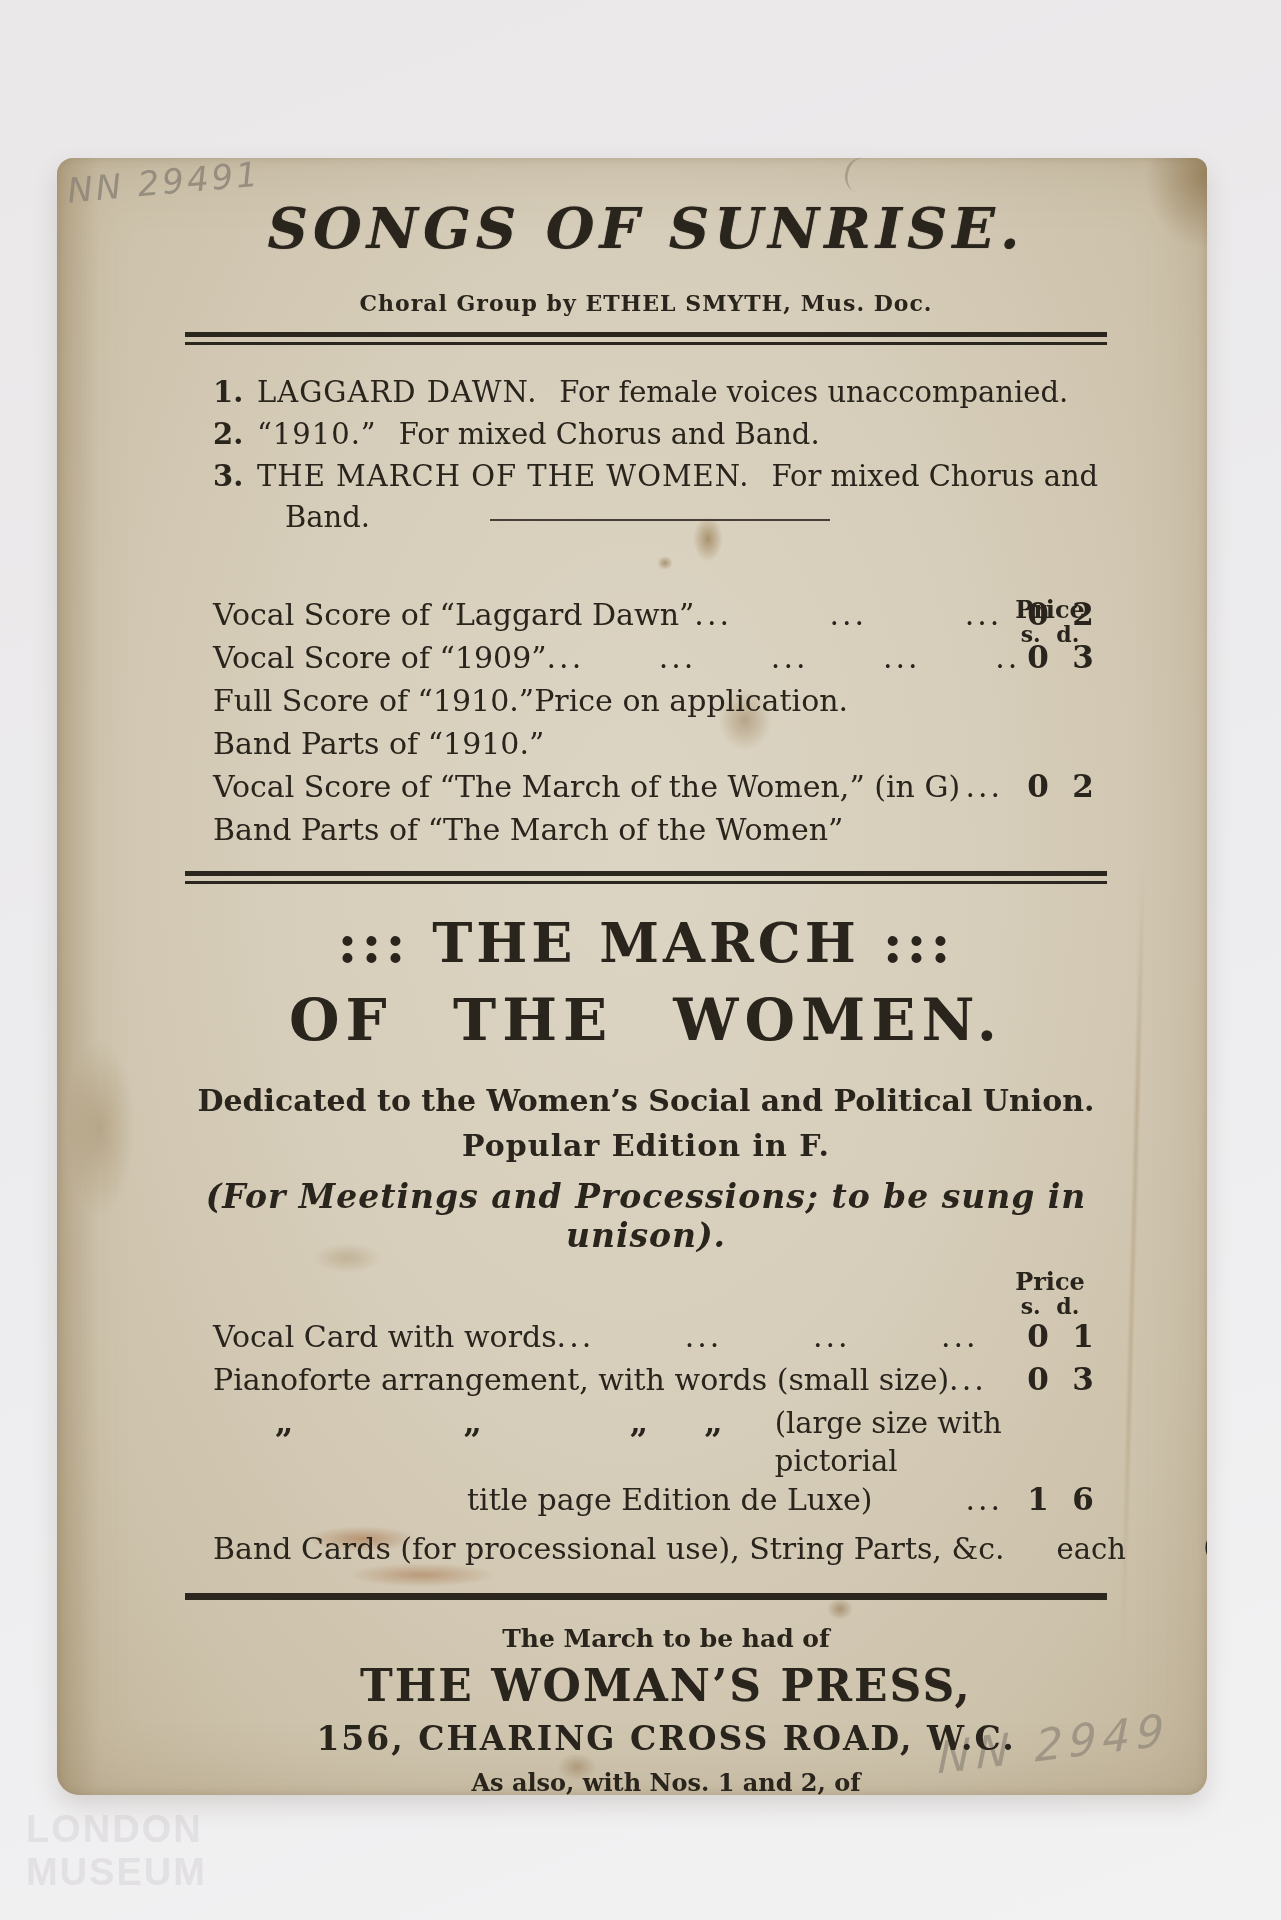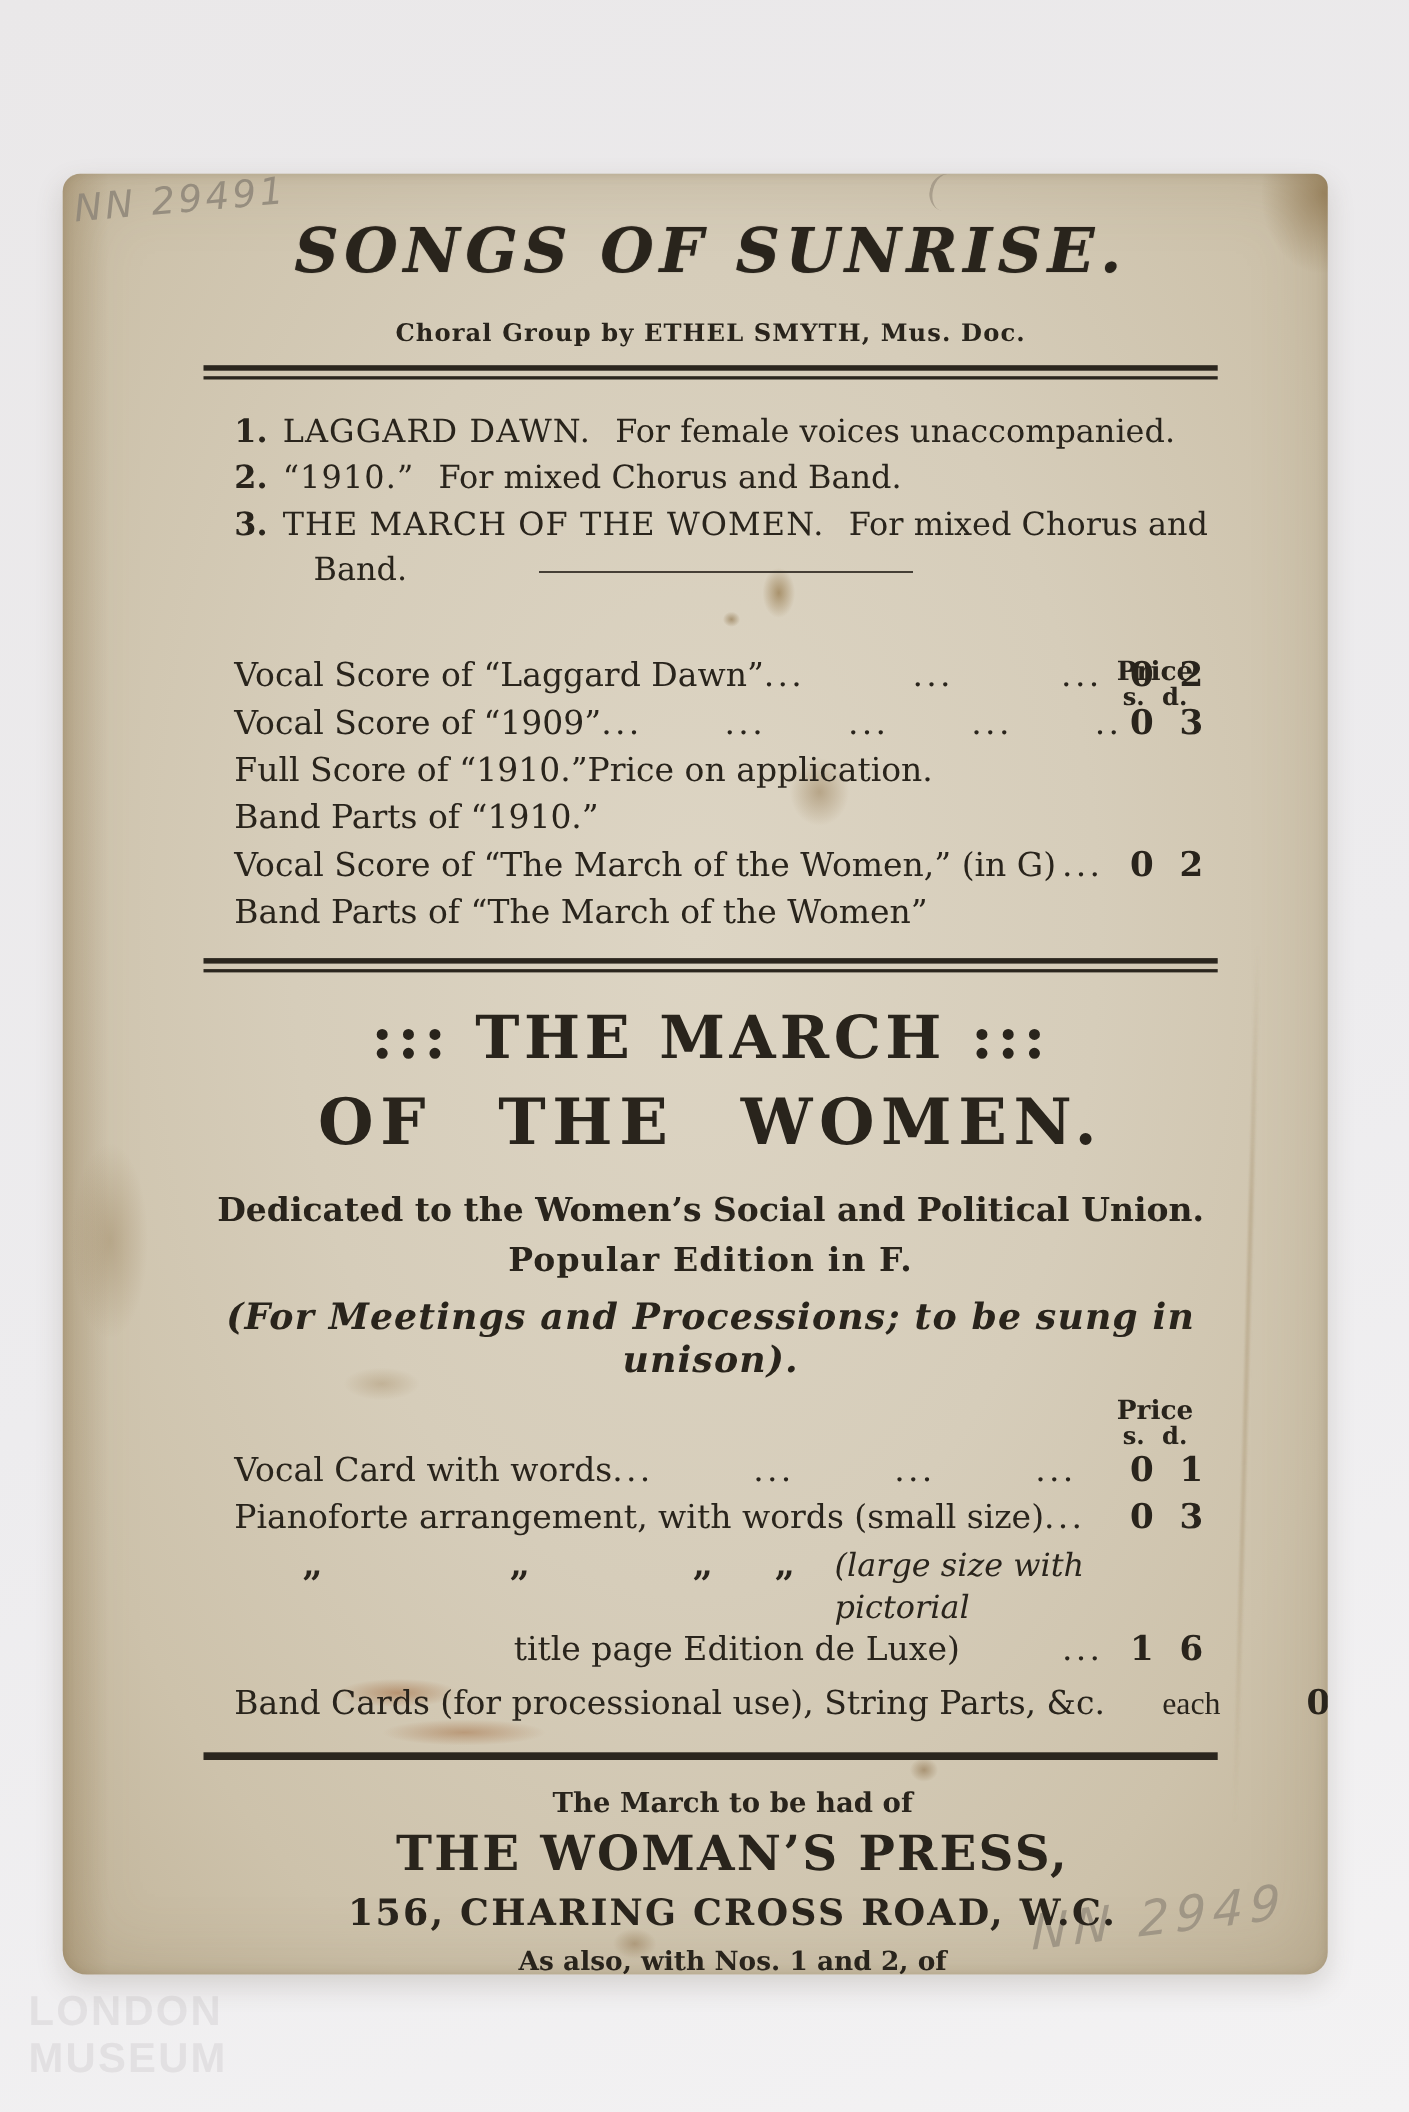--- a/index.html
+++ b/index.html
@@ -91,25 +91,25 @@
   .ph1{top:4px;} .ph2{top:-46px;}
   .rows{margin-top:56px;}
   .rows2{margin-top:14px;}
   .row{display:flex;align-items:baseline;padding-left:28px;font-size:30px;line-height:43px;}
   .row .label{white-space:nowrap;}
   .row .note{white-space:nowrap;}
   .row .dots{flex:1;text-align:right;white-space:nowrap;overflow:hidden;letter-spacing:3px;padding-right:14px;min-width:20px;}
   .dw85{word-spacing:85px;} .dw60{word-spacing:62px;} .dw78{word-spacing:78px;} .dw50{word-spacing:50px;}
   .row .col-s{flex:none;width:42px;text-align:center;font-weight:bold;font-size:31px;}
   .row .col-d{flex:none;width:48px;text-align:center;font-weight:bold;font-size:31px;}
-  .row .each{flex:none;margin-left:28px;font-size:29px;font-family:Liberation Serif, serif;}
+  .row .each{flex:none;margin-left:28px;font-size:29px;}
   .ditto-row{display:flex;align-items:baseline;font-size:30px;line-height:38px;padding-left:28px;margin-top:2px;}
   .ditto-row .dm{font-weight:bold;font-size:32px;}
   .dm1{margin-left:62px;} .dm2{margin-left:170px;} .dm3{margin-left:148px;} .dm4{margin-left:56px;}
-  .ditto-row .dcont{margin-left:36px;font-size:29px;letter-spacing:0px;font-style:italic;}
+  .ditto-row .dcont{margin-left:52px;font-size:29px;letter-spacing:0px;}
   .row-titlepage{padding-left:282px;line-height:38px;}
   .march-t1{margin:30px 0 0 0;text-align:center;font-size:54px;font-weight:bold;letter-spacing:4px;line-height:1.1;}
   .march-t2{margin:16px 0 0 0;text-align:center;font-size:58px;font-weight:bold;letter-spacing:6px;word-spacing:34px;line-height:1.1;}
   .dedication{margin:30px 0 0 0;text-align:center;font-size:30px;font-weight:bold;}
   .edition{margin:10px 0 0 0;text-align:center;font-size:30px;font-weight:bold;letter-spacing:1px;}
   .unison-note{margin:14px 0 0 0;text-align:center;font-size:33px;font-style:italic;font-weight:bold;letter-spacing:1px;}
   .rule-thick{margin-top:22px;height:0;border-top:7px solid #2b261e;}
   .footer{text-align:center;margin-top:24px;margin-left:40px;}
   .f-small{font-size:25px;font-weight:bold;margin:0;}
   .f-big{font-size:44px;font-weight:bold;margin:8px 0 0 0;letter-spacing:2px;line-height:1.15;}

